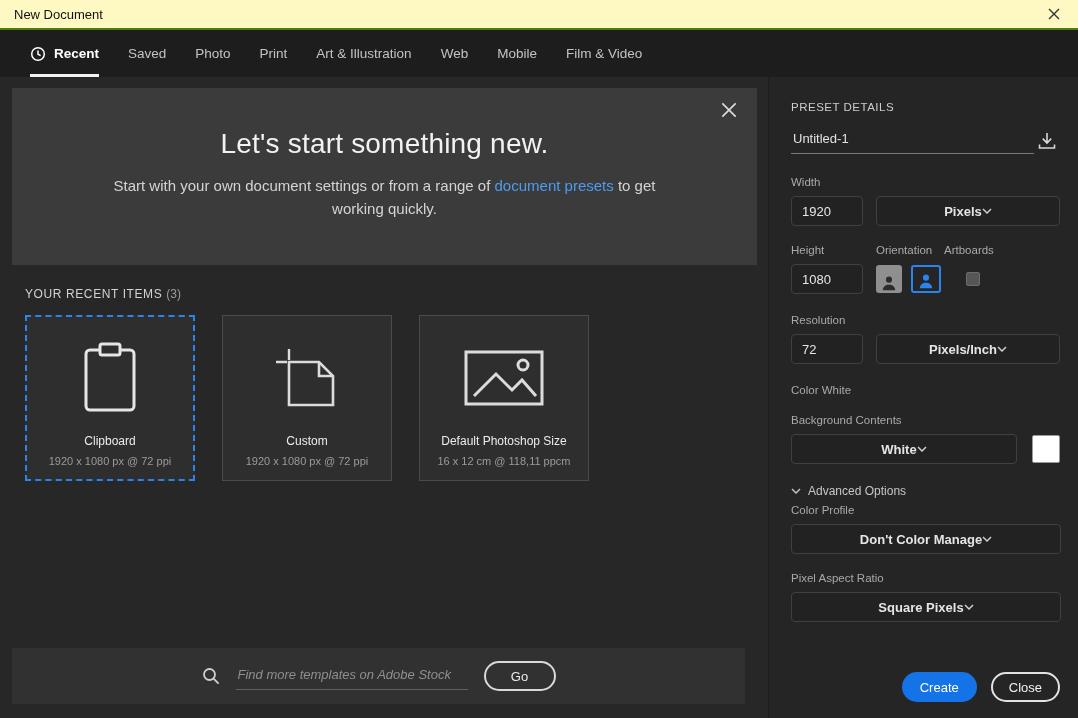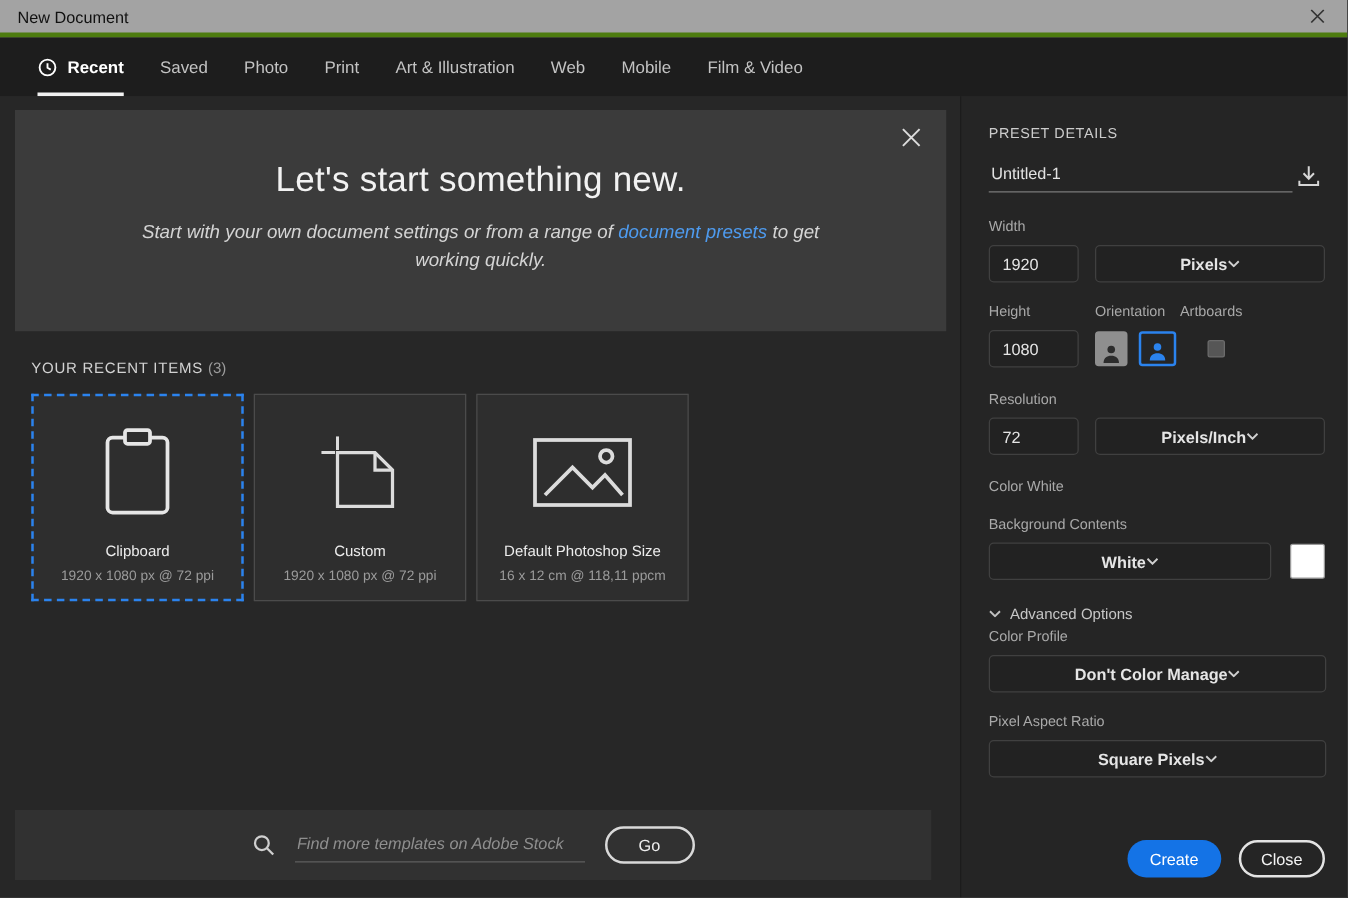--- a/index.html
+++ b/index.html
@@ -1,40 +1,40 @@
 <!DOCTYPE html>
 <html><head>
 <meta charset="utf-8">
 <style>
   * { margin:0; padding:0; box-sizing:border-box; }
   html,body { background:#4a4a4a; font-family:"Liberation Sans", sans-serif; }
   .window { position:relative; width:1078px; height:718px; background:#272727; overflow:hidden; }
 
   
-  .titlebar { position:absolute; top:0; left:0; right:0; height:30px; background:#a3a3a3; display:flex; align-items:center; padding:0 14px; border-bottom:4px solid #4d7c0f; }
+  .titlebar { position:absolute; top:0; left:0; right:0; height:30px; background:#fef9c3; display:flex; align-items:center; padding:0 14px; border-bottom:2px solid #4d7c0f; }
   .titlebar .title { font-size:13px; color:#111; }
   .titlebar .xbtn { margin-left:auto; width:20px; height:20px; display:flex; align-items:center; justify-content:center; color:#333; cursor:pointer; }
 
   
   .tabbar { position:absolute; top:30px; left:0; right:0; height:47px; background:#1d1d1d; display:flex; align-items:stretch; padding-left:30px; gap:29px; }
   .tab { display:flex; align-items:center; gap:8px; color:#c3c3c3; font-size:13.5px; cursor:pointer; border-bottom:3px solid transparent; padding-top:3px; }
   .tab.active { color:#ffffff; font-weight:bold; border-bottom-color:#f2f2f2; }
 
   
   .main { position:absolute; top:77px; left:0; width:768px; bottom:0; background:#272727; }
   .hero { position:relative; margin:11px 11px 0 12px; height:177px; background:#3b3b3b; text-align:center; padding-top:40px; }
   .hero-close { position:absolute; top:14px; right:18px; color:#dcdcdc; cursor:pointer; width:18px; height:18px; }
   .hero h1 { font-size:28px; font-weight:400; color:#f2f2f2; letter-spacing:.2px; }
-  .hero p { width:590px; margin:14px auto 0; font-size:15px; line-height:1.55; color:#d4d4d4;font-style:italic; }
+  .hero p { width:590px; margin:14px auto 0; font-size:15px; line-height:1.55; color:#d4d4d4; }
   .hero a { color:#4e9bef; text-decoration:none; cursor:pointer; }
 
   .recent-head { margin:22px 0 0 25px; font-size:12px; letter-spacing:.6px; color:#d2d2d2; }
   .recent-head .cnt { color:#9c9c9c; letter-spacing:0; margin-left:4px; }
 
-  .cards { margin:14px 0 0 25px; display:flex; gap:8px; }
+  .cards { margin:14px 0 0 25px; display:flex; gap:27px; }
   .card { width:170px; height:166px; background:#2e2e2e; border:1px solid #4b4b4b; cursor:pointer; padding-top:20px; }
   .card.selected { border:2px dashed #2b83ee; padding-top:19px; }
   .card-icon { height:84px; display:flex; align-items:center; justify-content:center; }
   .card-name { text-align:center; font-size:12px; color:#ececec; margin-top:14px; }
   .card-spec { text-align:center; font-size:11px; color:#9b9b9b; margin-top:7px; }
 
   .search-strip { position:absolute; left:12px; bottom:14px; width:733px; height:56px; background:#313131; display:flex; align-items:center; justify-content:center; gap:16px; }
   .search-input { width:232px; background:transparent; border:none; border-bottom:1px solid #5f5f5f; color:#cfcfcf; font-size:13px; font-style:italic; padding:5px 2px 7px; outline:none; font-family:"Liberation Sans", sans-serif; }
   .search-input::placeholder { color:#8f8f8f; font-style:italic; }
   .go-btn { min-width:72px; height:30px; border-radius:16px; border:2px solid #d9d9d9; background:transparent; color:#ededed; font-size:13px; cursor:pointer; font-family:"Liberation Sans", sans-serif; }

